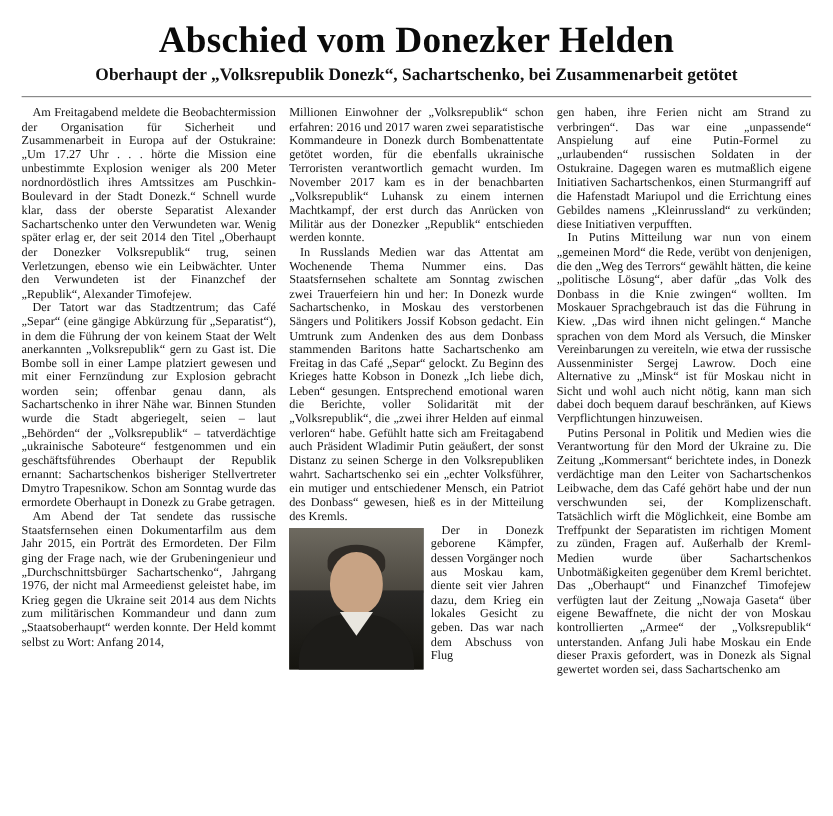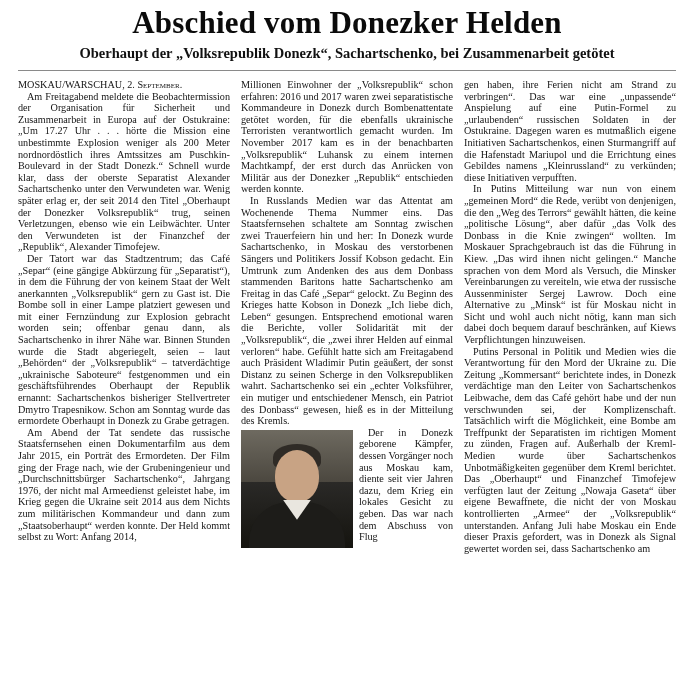--- a/index.html
+++ b/index.html
@@ -11,21 +11,21 @@
     width: 694px;
     height: 680px;
     overflow: hidden;
     font-family: "Liberation Serif", serif;
     color: #111111;
   }
   .page {
     width: 694px;
     height: 680px;
     box-sizing: border-box;
-    padding: 6px 18px 0 18px;
+    padding: 16px 18px 0 18px;
     position: relative;
   }
   .headline {
     font-family: "Liberation Serif", serif;
     font-weight: bold;
     font-size: 31px;
     line-height: 34px;
     text-align: center;
     letter-spacing: 0.2px;
     margin: 0 0 2px 0;
@@ -134,21 +134,20 @@
 
 <div class="page">
 
   <h1 class="headline">Abschied vom Donezker Helden</h1>
   <h2 class="subhead">Oberhaupt der „Volksrepublik Donezk“, Sachartschenko, bei Zusammenarbeit getötet</h2>
   <hr class="rule">
 
   <div class="columns">
 
     <div class="col">
-      <p class="first"><span class="dateline">MOSKAU/WARSCHAU, 2. September.</span></p>
       <p>Am Freitagabend meldete die Beobachtermission der Organisation für Sicherheit und Zusammenarbeit in Europa auf der Ostukraine: „Um 17.27 Uhr . . . hörte die Mission eine unbestimmte Explosion weniger als 200 Meter nordnordöstlich ihres Amtssitzes am Puschkin-Boulevard in der Stadt Donezk.“ Schnell wurde klar, dass der oberste Separatist Alexander Sachartschenko unter den Verwundeten war. Wenig später erlag er, der seit 2014 den Titel „Oberhaupt der Donezker Volksrepublik“ trug, seinen Verletzungen, ebenso wie ein Leibwächter. Unter den Verwundeten ist der Finanzchef der „Republik“, Alexander Timofejew.</p>
       <p>Der Tatort war das Stadtzentrum; das Café „Separ“ (eine gängige Abkürzung für „Separatist“), in dem die Führung der von keinem Staat der Welt anerkannten „Volksrepublik“ gern zu Gast ist. Die Bombe soll in einer Lampe platziert gewesen und mit einer Fernzündung zur Explosion gebracht worden sein; offenbar genau dann, als Sachartschenko in ihrer Nähe war. Binnen Stunden wurde die Stadt abgeriegelt, seien – laut „Behörden“ der „Volksrepublik“ – tatverdächtige „ukrainische Saboteure“ festgenommen und ein geschäftsführendes Oberhaupt der Republik ernannt: Sachartschenkos bisheriger Stellvertreter Dmytro Trapesnikow. Schon am Sonntag wurde das ermordete Oberhaupt in Donezk zu Grabe getragen.</p>
       <p>Am Abend der Tat sendete das russische Staatsfernsehen einen Dokumentarfilm aus dem Jahr 2015, ein Porträt des Ermordeten. Der Film ging der Frage nach, wie der Grubeningenieur und „Durchschnittsbürger Sachartschenko“, Jahrgang 1976, der nicht mal Armeedienst geleistet habe, im Krieg gegen die Ukraine seit 2014 aus dem Nichts zum militärischen Kommandeur und dann zum „Staatsoberhaupt“ werden konnte. Der Held kommt selbst zu Wort: Anfang 2014,</p>
     </div>
 
     <div class="col">
       <p class="first">Millionen Einwohner der „Volksrepublik“ schon erfahren: 2016 und 2017 waren zwei separatistische Kommandeure in Donezk durch Bombenattentate getötet worden, für die ebenfalls ukrainische Terroristen verantwortlich gemacht wurden. Im November 2017 kam es in der benachbarten „Volksrepublik“ Luhansk zu einem internen Machtkampf, der erst durch das Anrücken von Militär aus der Donezker „Republik“ entschieden werden konnte.</p>
       <p>In Russlands Medien war das Attentat am Wochenende Thema Nummer eins. Das Staatsfernsehen schaltete am Sonntag zwischen zwei Trauerfeiern hin und her: In Donezk wurde Sachartschenko, in Moskau des verstorbenen Sängers und Politikers Jossif Kobson gedacht. Ein Umtrunk zum Andenken des aus dem Donbass stammenden Baritons hatte Sachartschenko am Freitag in das Café „Separ“ gelockt. Zu Beginn des Krieges hatte Kobson in Donezk „Ich liebe dich, Leben“ gesungen. Entsprechend emotional waren die Berichte, voller Solidarität mit der „Volksrepublik“, die „zwei ihrer Helden auf einmal verloren“ habe. Gefühlt hatte sich am Freitagabend auch Präsident Wladimir Putin geäußert, der sonst Distanz zu seinen Scherge in den Volksrepubliken wahrt. Sachartschenko sei ein „echter Volksführer, ein mutiger und entschiedener Mensch, ein Patriot des Donbass“ gewesen, hieß es in der Mitteilung des Kremls.</p>
       <div class="photo-wrap">
         <div class="photo">

